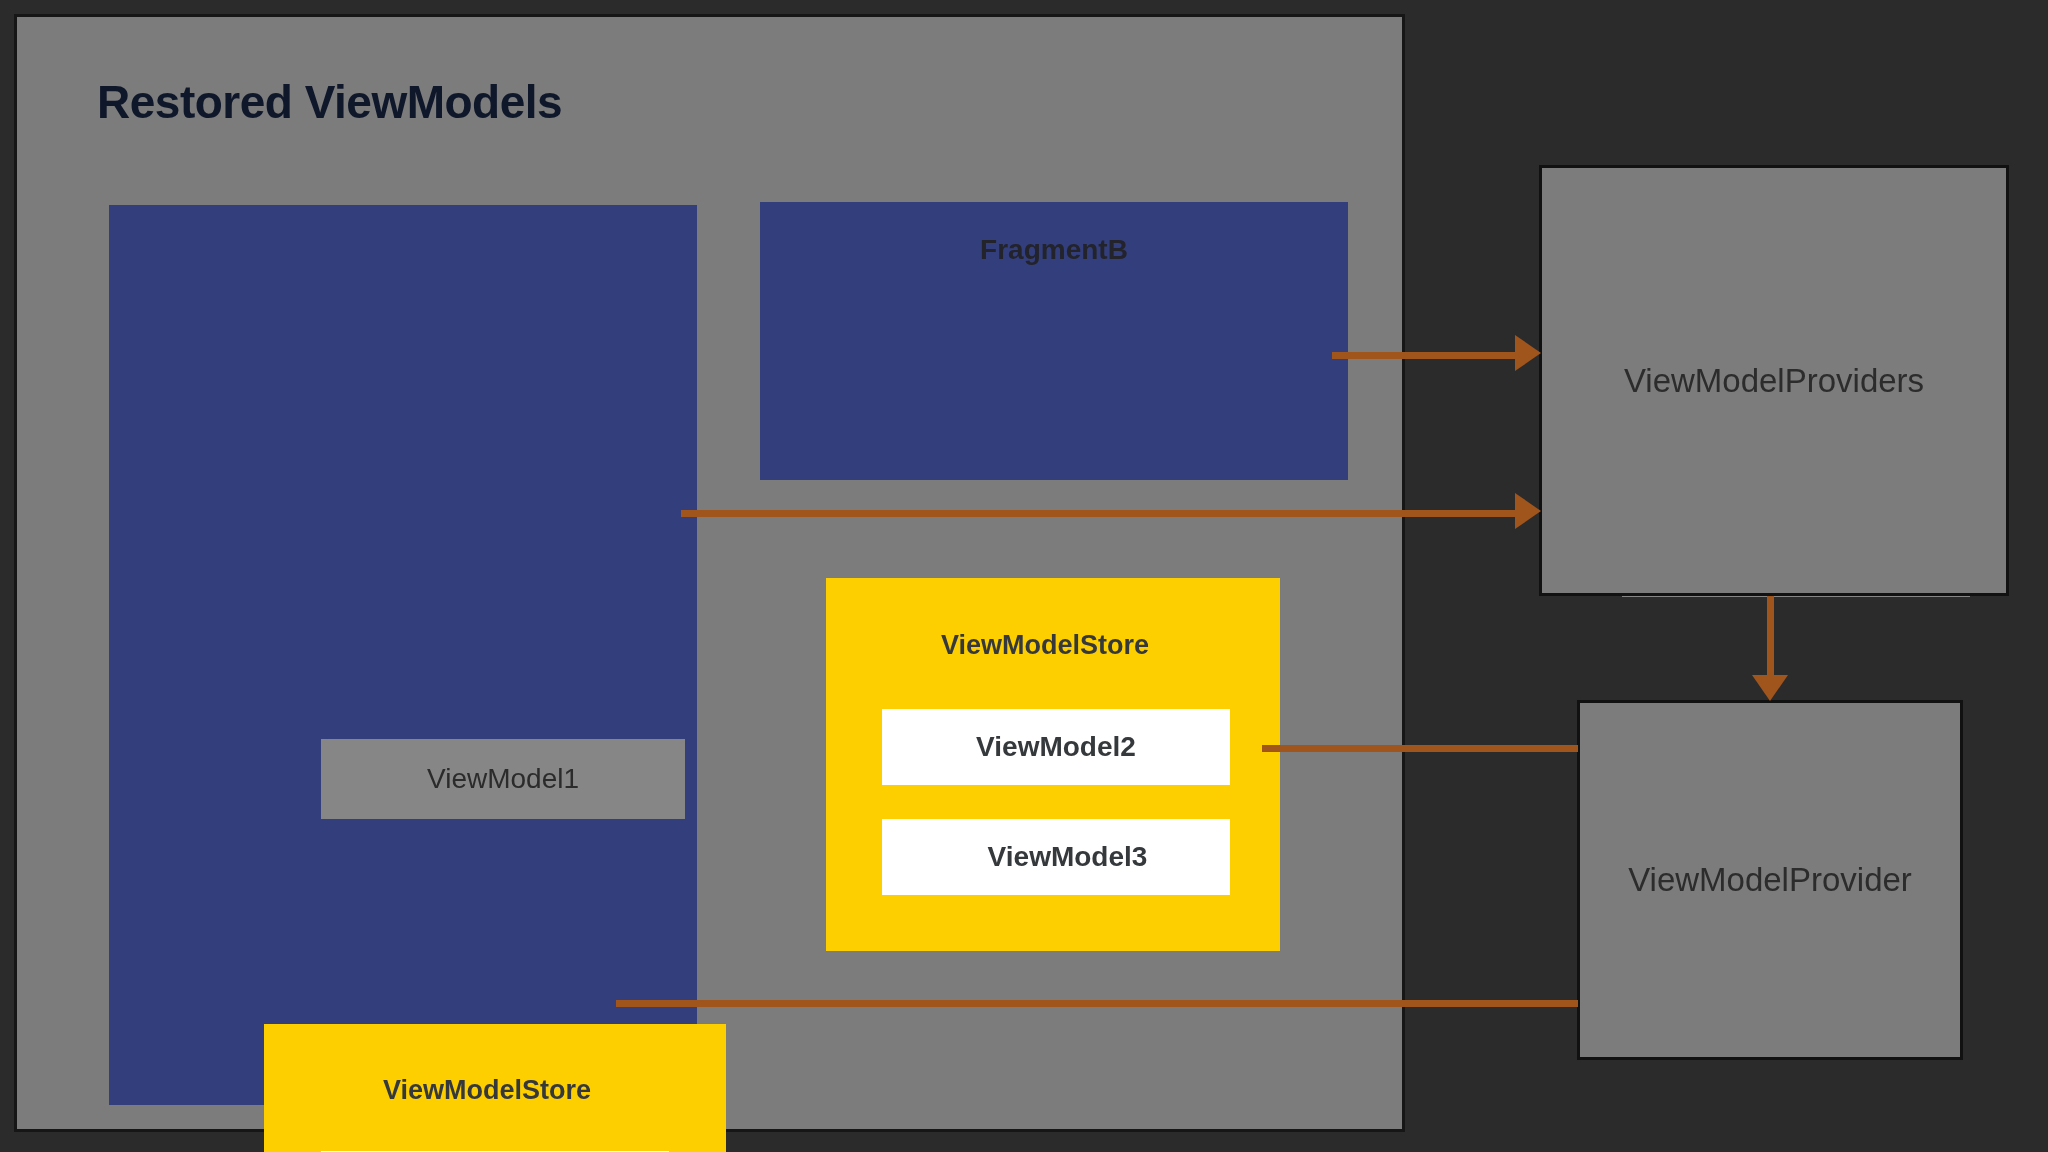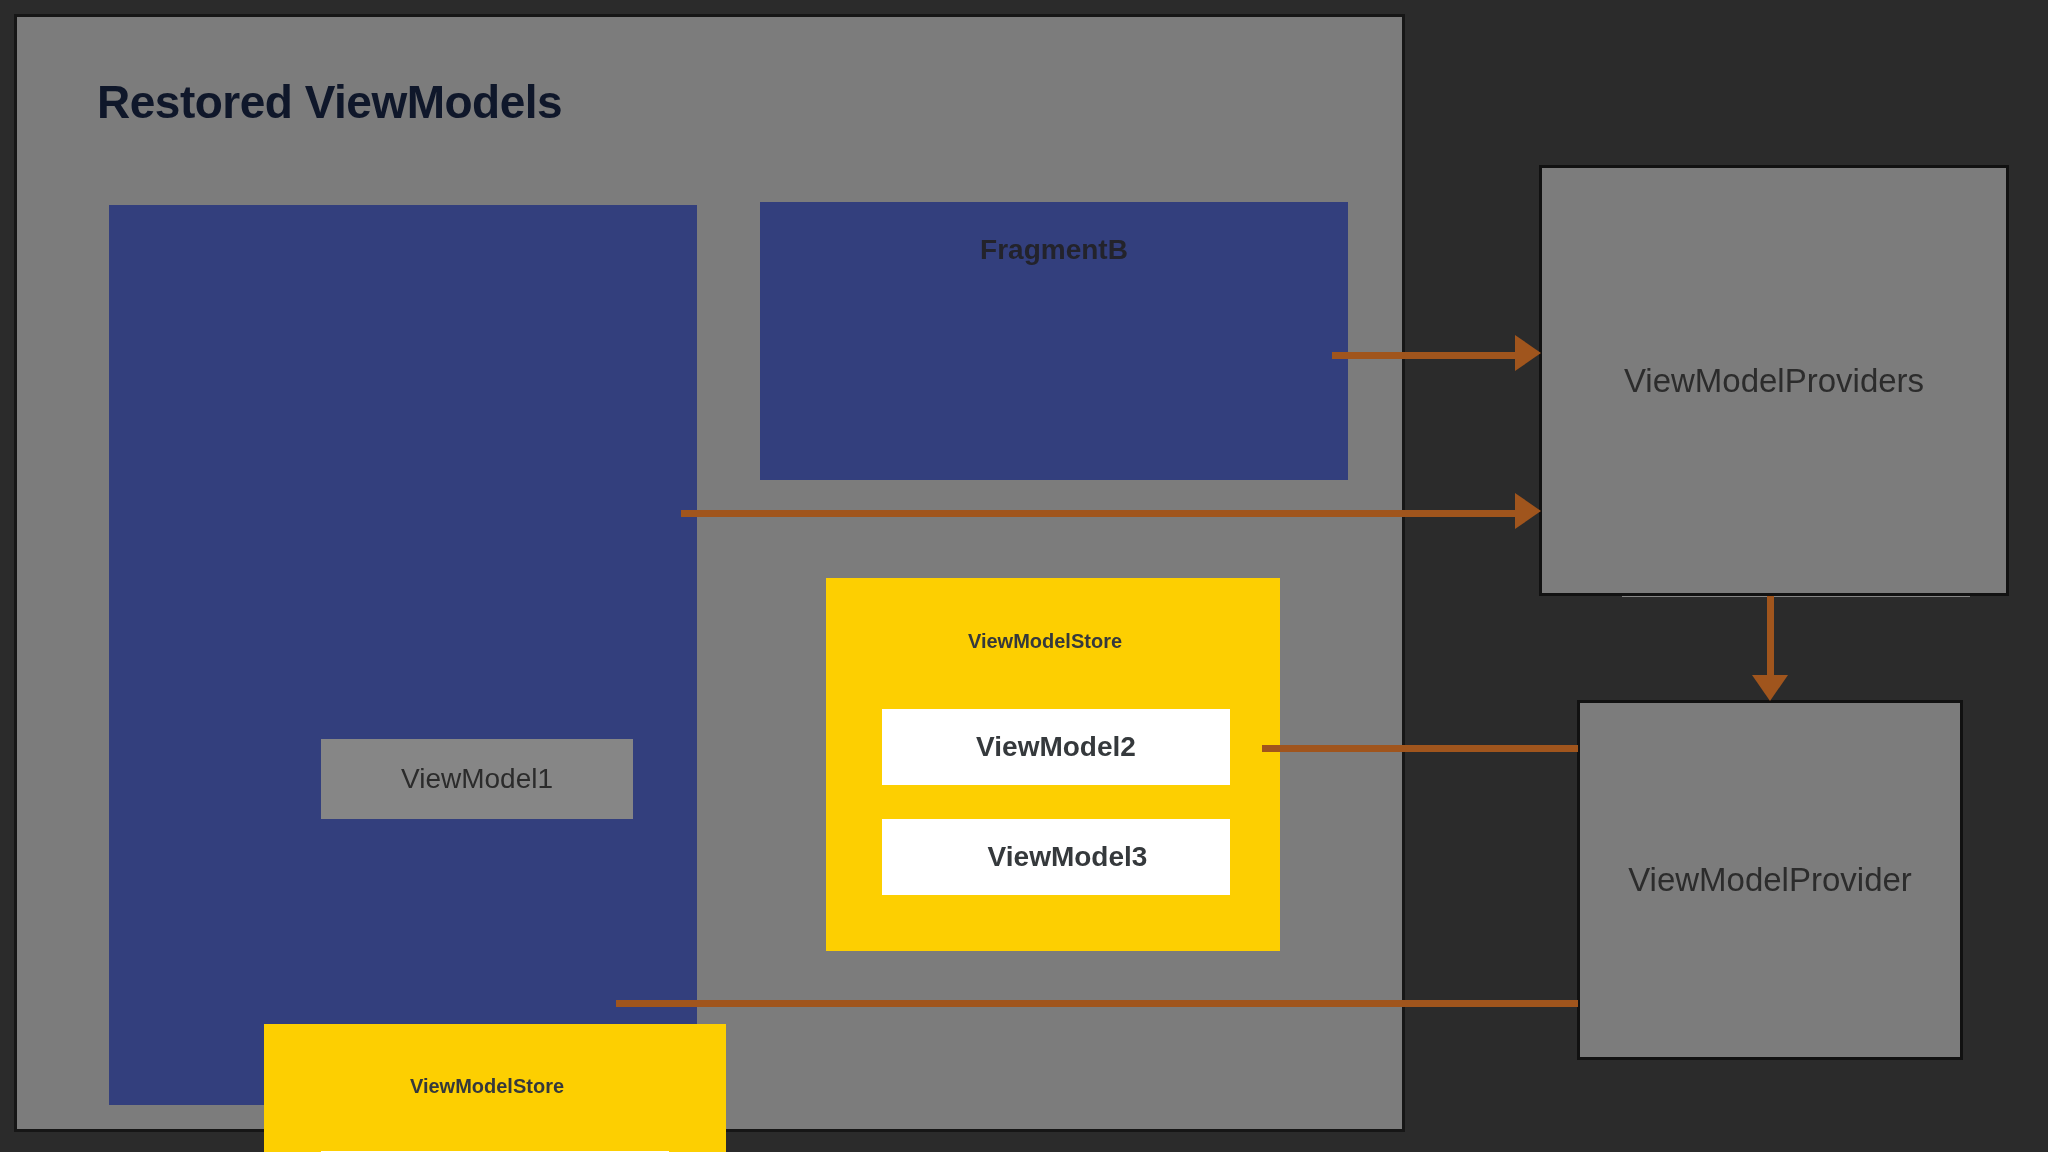--- a/index.html
+++ b/index.html
@@ -81,42 +81,42 @@
     align-items: center;
     justify-content: center;
     font-size: 28px;
     color: #2b2b2b;
     box-sizing: border-box;
   }
 
   #vm1-fragment-a {
     left: 212px;
     top: 534px;
-    width: 312px;
+    width: 364px;
     height: 80px;
   }
   #vm2-fragment-b {
     left: 862px;
     top: 315px;
     width: 348px;
     height: 80px;
   }
 
   
   .store {
     position: absolute;
     background: #fdcf01;
     box-sizing: border-box;
   }
   .store-title {
     position: absolute;
     left: 0;
     right: 16px;
     text-align: center;
-    font-size: 20px;
+    font-size: 27px;
     font-weight: bold;
     color: #35393c;
   }
   .store-item {
     position: absolute;
     background: #ffffff;
     display: flex;
     align-items: center;
     justify-content: center;
     font-size: 28px;

